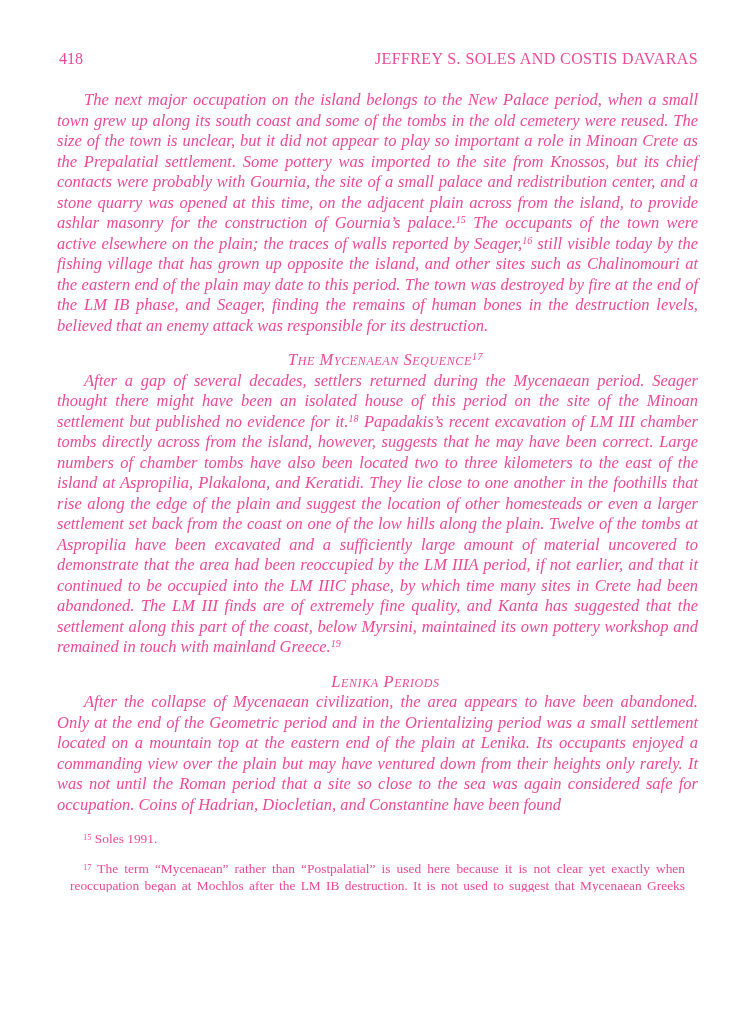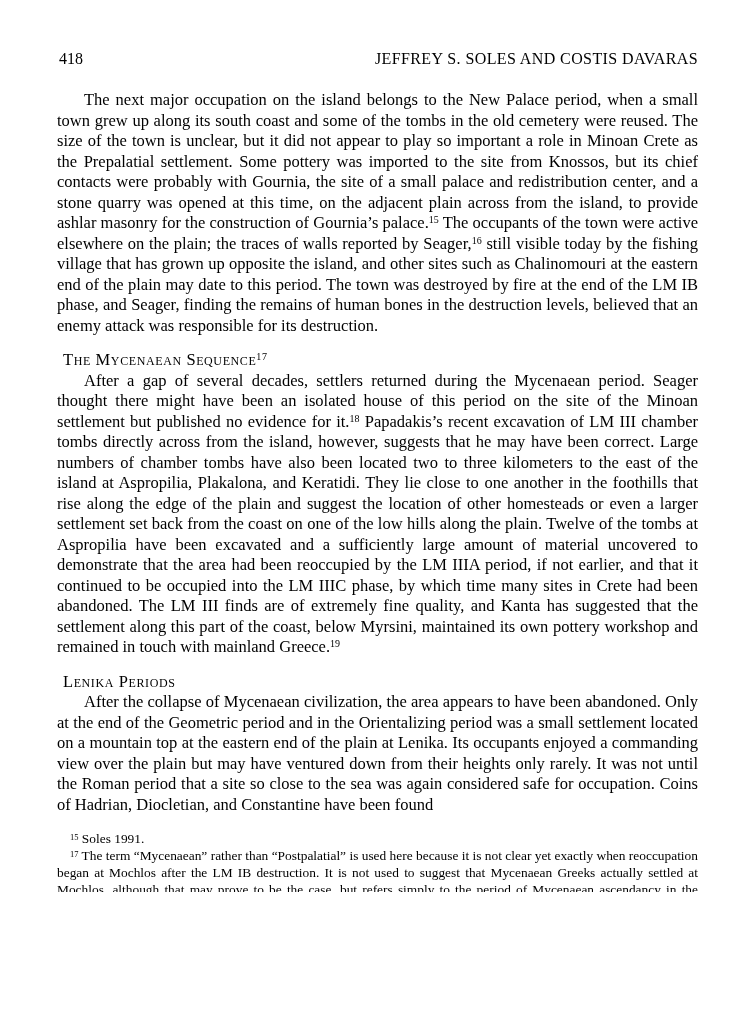--- a/index.html
+++ b/index.html
@@ -6,21 +6,21 @@
     margin: 0;
     padding: 0;
     background: #ffffff;
   }
   .page {
     position: relative;
     width: 755px;
     height: 892px;
     box-sizing: border-box;
     background: #ffffff;
-    color: #000000;
+    color: #ec4899;
     padding: 50px 57px 0 57px;
     font-family: "Liberation Serif", "DejaVu Serif", serif;
     overflow: hidden;
   }
   .running-header {
     position: relative;
     height: 20px;
     font-size: 16px;
     margin-bottom: 20px;
   }
@@ -32,49 +32,50 @@
   .running-head {
     display: block;
     text-align: right;
     letter-spacing: 0.4px;
     white-space: nowrap;
   }
   .article {
     font-size: 16.5px;
     line-height: 20.5px;
     text-align: justify;
+    font-style: italic;
   }
   .article p.paragraph {
     margin: 0;
     text-indent: 27px;
   }
   .article h2.heading {
     font-size: 16.5px;
     font-weight: normal;
     font-variant: small-caps;
     letter-spacing: 0.6px;
-    margin: 14px 0 0 6px;
-    text-align: left;
+    margin: 14px 0 0 16px;
+    text-align: center;
     text-indent: 0;
   }
   sup.fn-ref {
     font-size: 10px;
     line-height: 0;
     vertical-align: baseline;
     position: relative;
     top: -5px;
   }
   .footnotes {
     margin-top: 15px;
     font-size: 13.4px;
     line-height: 17px;
     text-align: justify;
   }
   .footnotes p.footnote {
-    margin: 0;
+    margin: 13px;
     text-indent: 13px;
   }
   .footnotes sup.fn-ref {
     font-size: 8.5px;
     top: -3.5px;
   }
 </style>
 </head>
 <body>
 

